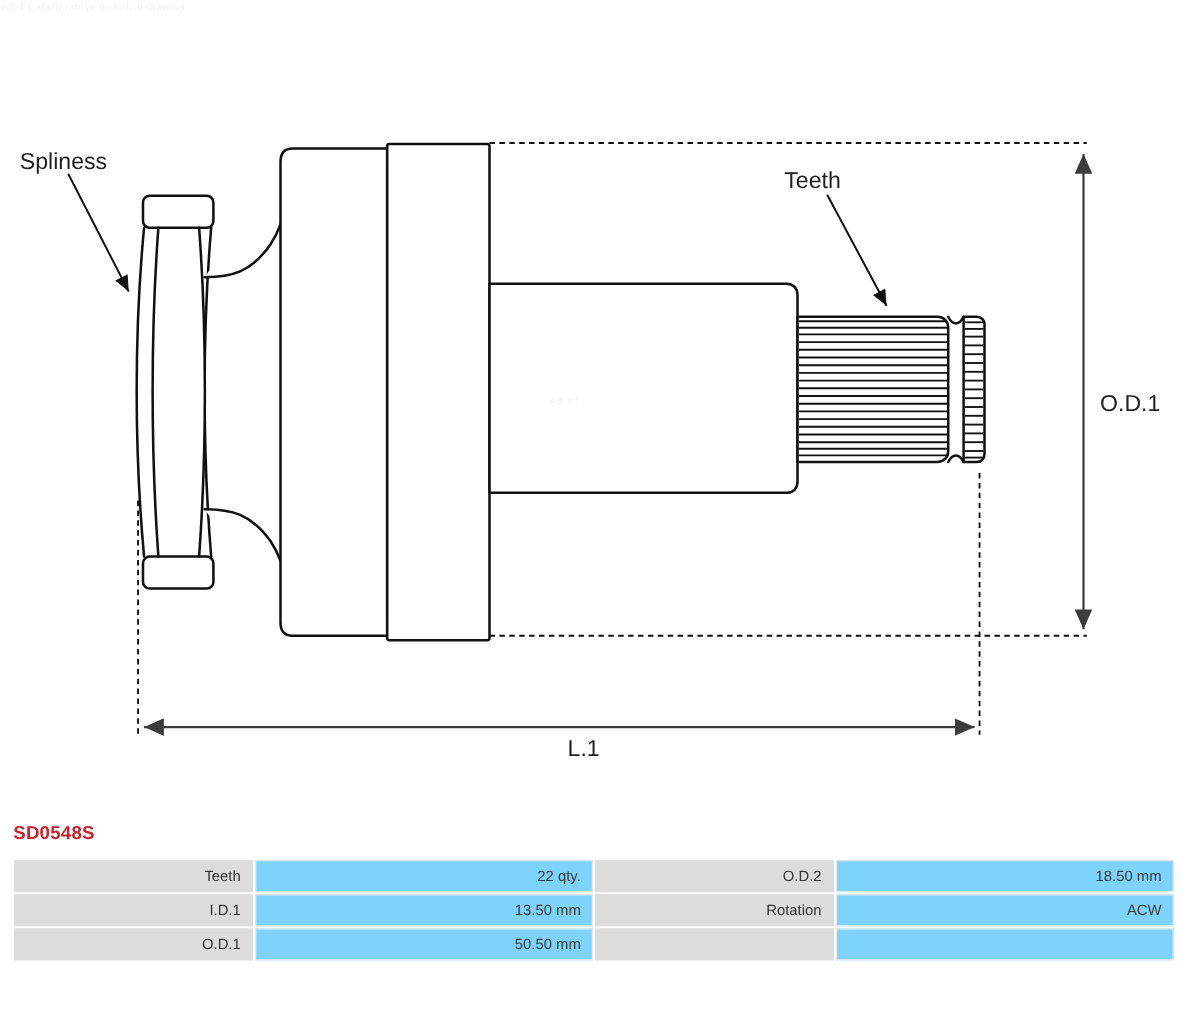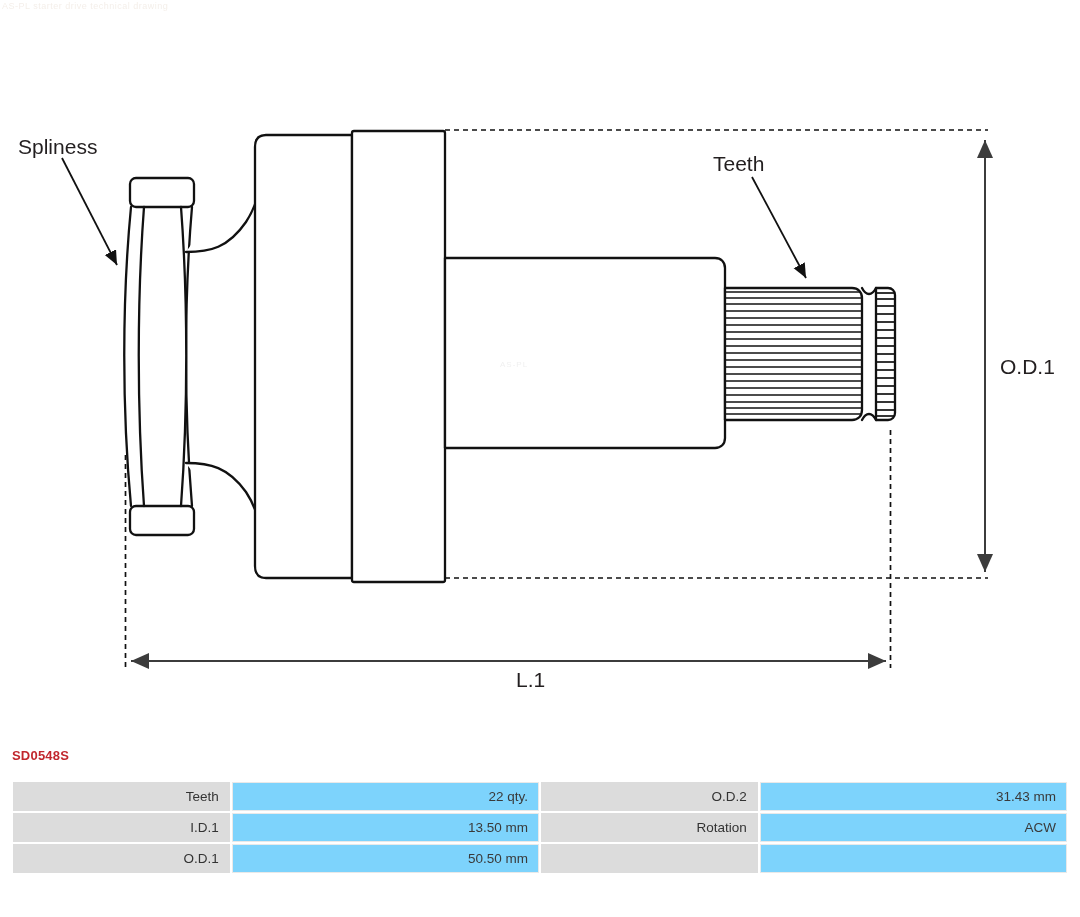--- a/index.html
+++ b/index.html
@@ -32,21 +32,21 @@
     position:absolute;left:500px;top:360px;
     font-size:8px;letter-spacing:1px;
     color:#f0f0f0;
     white-space:nowrap;
     user-select:none;
   }
 
   
   #part-title{
     position:absolute;left:12px;top:748px;
-    font-size:13px;font-weight:700;
+    font-size:17px;font-weight:700;
     color:#c1272d;
     letter-spacing:.2px;
   }
 
   
   #spec-table{
     position:absolute;left:11px;top:780px;
     width:1058px;
     border-collapse:separate;
     border-spacing:2px;
@@ -198,21 +198,21 @@
       <col class="c-l">
         <col class="c-v">
         <col class="c-l">
         <col class="c-v">
     </colgroup>
     <tbody>
       <tr>
         <td class="label">Teeth</td>
         <td>22 qty.</td>
         <td class="label">O.D.2</td>
-        <td>31.43 mm</td>
+        <td>18.50 mm</td>
       </tr>
       <tr>
         <td class="label">I.D.1</td>
         <td>13.50 mm</td>
         <td class="label">Rotation</td>
         <td>ACW</td>
       </tr>
       <tr>
         <td class="label">O.D.1</td>
         <td>50.50 mm</td>

